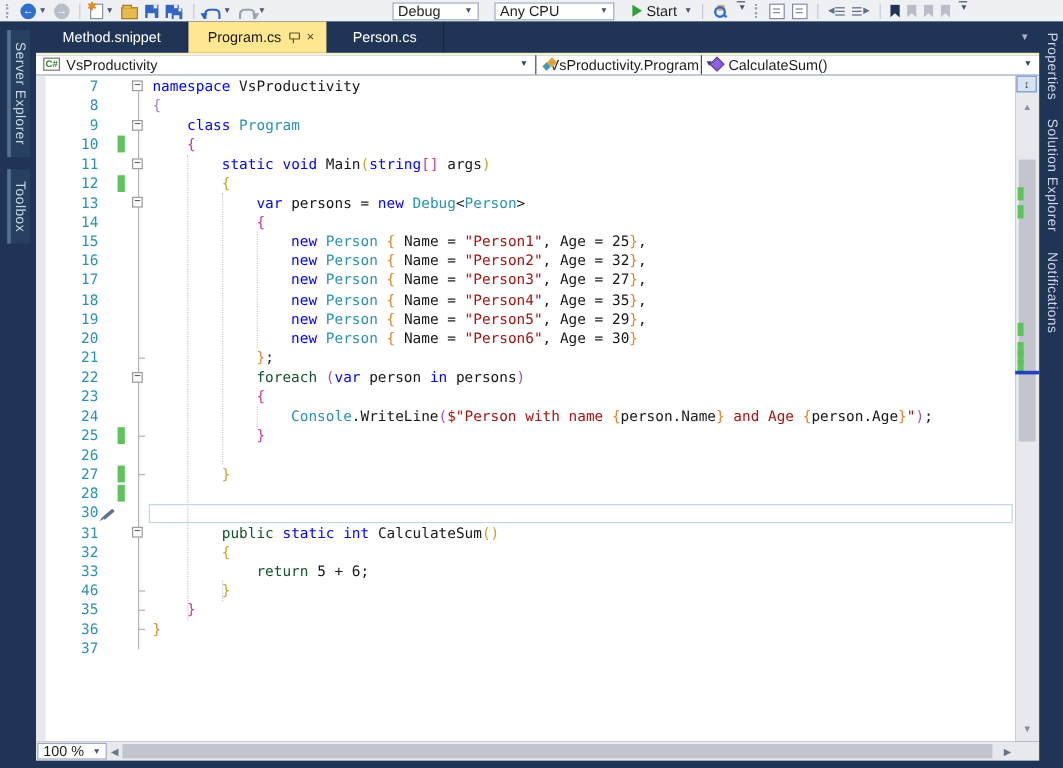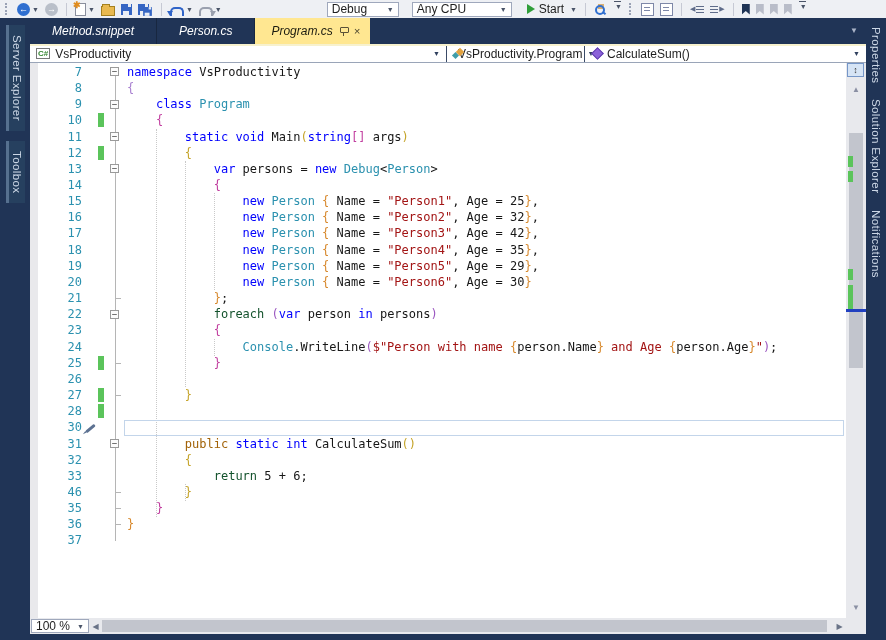--- a/index.html
+++ b/index.html
@@ -51,21 +51,21 @@
   
   .lstrip,.rstrip{position:absolute;top:18px;background:#203456;display:flex;flex-direction:column;align-items:center;}
   .lstrip{left:0;width:30px;height:616px;padding-top:7px;gap:10px;box-sizing:border-box;}
   .rstrip{left:866px;width:20px;height:616px;padding-top:7px;gap:12px;box-sizing:border-box;}
   .vtab{writing-mode:vertical-rl;color:#ccd7e6;font-size:11.5px;letter-spacing:.4px;
         padding:10px 2px;background:#26405f;border-left:3px solid #56708f;cursor:default;}
   .rstrip .vtab{background:transparent;border-left:none;padding:2px 0;}
   
   .group{position:absolute;left:30px;top:18px;width:836px;height:616px;display:flex;flex-direction:column;}
   .tabsrow{height:26px;display:flex;align-items:stretch;background:#203456;}
-  .tab{display:flex;align-items:center;padding:0 22px;color:#fff;border-right:1px solid rgba(0,0,0,.25);cursor:default;font-style:italic;}
+  .tab{display:flex;align-items:center;padding:0 22px;color:#fff;border-right:1px solid rgba(0,0,0,.25);cursor:default;}
   .tab.active{background:#ffe791;color:#1b1b10;padding:0 10px 0 16px;gap:6px;border-right:none;}
   .pin{position:relative;width:9px;height:10px;}
   .pin::before{content:"";position:absolute;left:1px;top:1px;width:7px;height:4px;border:1px solid #5a5137;border-radius:1px;}
   .pin::after{content:"";position:absolute;left:4px;top:6px;width:1px;height:4px;background:#5a5137;}
   .tabclose{font-size:11px;color:#4a452e;line-height:10px;}
   .tablist-dd{margin-left:auto;align-self:center;color:#aab4c8;font-size:8px;padding:0 8px;}
   .accent{height:2px;background:#f7f1cd;}
   .navbar{height:16px;background:#fff;display:flex;align-items:stretch;border-bottom:1px solid #9aa5b8;box-sizing:content-box;}
   .nav-combo{display:flex;align-items:center;gap:5px;padding:0 6px;border-right:1px solid #3a4a66;box-sizing:border-box;}
   .nav-combo .dd{margin-left:auto;color:#30405e;}
@@ -86,21 +86,21 @@
   .row{display:flex;height:16.17px;font-family:"DejaVu Sans Mono",monospace;font-size:12px;line-height:16.17px;}
   .num{width:50px;margin-left:8px;text-align:right;padding-right:6px;color:#2b91af;flex:none;box-sizing:border-box;}
   .chgslot{width:8px;margin-left:10px;flex:none;}
   .chg-on{width:6px;height:14px;margin-top:1px;background:#5bc45b;}
   .fold{width:18px;flex:none;position:relative;}
   .fold-box{position:absolute;left:4px;top:3.5px;width:9px;height:9px;border:1px solid #9a9a9a;background:#fcfcfc;
             font-size:9px;line-height:7px;text-align:center;color:#444;box-sizing:border-box;}
   .tick-mark{position:absolute;left:9px;top:8px;width:6px;height:1px;background:#b5b5b5;}
   .code{white-space:pre;padding-left:3px;}
   .tk-kw{color:#0101fd}.tk-ty{color:#2b91af}.tk-str{color:#a31515}.tk-ctrl{color:#14532d}
-  .tk-gray{color:#a16207}.tk-pl{color:#171717}
+  .tk-gray{color:#14532d}.tk-pl{color:#171717}
   .tk-bl{color:#a87fd0}.tk-bm{color:#c13e9f}.tk-bg{color:#c5a42a}.tk-bo{color:#d7882c}.tk-bp{color:#9a56c0}
   .caretbox{position:absolute;left:94px;height:16.17px;width:720px;border:1px solid #c3d5ea;box-sizing:border-box;z-index:2;}
   .pencil{position:absolute;left:55px;width:11px;height:3px;background:#5d7292;border-radius:1px;
           transform:rotate(-40deg);z-index:2;}
   .pencil::after{content:"";position:absolute;left:-4px;top:0;border-top:1.5px solid transparent;
           border-bottom:1.5px solid transparent;border-right:4px solid #5d7292;}
   
   .vscroll{position:relative;width:20px;background:#e8e9ed;}
   .splitter{position:absolute;left:1px;top:0;width:17px;height:14px;background:#d6e4f5;border:1px solid #7596c8;
             box-sizing:border-box;text-align:center;font-size:9px;line-height:12px;color:#333;}
@@ -235,28 +235,28 @@
     <div class="vtab">Solution Explorer</div>
     <div class="vtab">Notifications</div>
   </div>
 
   <div class="group">
 
     <div class="tabsrow">
       <div class="tab">
           <span>Method.snippet</span>
         </div>
-      <div class="tab">
-          <span>Person.cs</span>
-        </div>
       <div class="tab active">
         <span>Program.cs</span>
         <span class="pin"></span>
         <span class="tabclose">×</span>
       </div>
+      <div class="tab">
+          <span>Person.cs</span>
+        </div>
       <span class="tablist-dd">▼</span>
     </div>
 
     <div class="accent"></div>
 
     <div class="navbar">
       <div class="nav-combo" style="width:417px">
         <span class="csico">C#</span>
         <span>VsProductivity</span>
         <span class="dd">▼</span>
@@ -354,21 +354,21 @@
             <div class="row">
               <div class="num">16</div>
               <div class="chgslot"></div>
               <div class="fold"></div>
               <div class="code"><span class="tk-pl">                </span><span class="tk-kw">new</span><span class="tk-pl"> </span><span class="tk-ty">Person</span><span class="tk-pl"> </span><span class="tk-bo">{</span><span class="tk-pl"> Name = </span><span class="tk-str">"Person2"</span><span class="tk-pl">, Age = 32</span><span class="tk-bo">}</span><span class="tk-pl">,</span></div>
             </div>
             <div class="row">
               <div class="num">17</div>
               <div class="chgslot"></div>
               <div class="fold"></div>
-              <div class="code"><span class="tk-pl">                </span><span class="tk-kw">new</span><span class="tk-pl"> </span><span class="tk-ty">Person</span><span class="tk-pl"> </span><span class="tk-bo">{</span><span class="tk-pl"> Name = </span><span class="tk-str">"Person3"</span><span class="tk-pl">, Age = 42</span><span class="tk-bo">}</span><span class="tk-pl">,</span></div>
+              <div class="code"><span class="tk-pl">                </span><span class="tk-kw">new</span><span class="tk-pl"> </span><span class="tk-ty">Person</span><span class="tk-pl"> </span><span class="tk-bo">{</span><span class="tk-pl"> Name = </span><span class="tk-str">"Person3"</span><span class="tk-pl">, Age = 27</span><span class="tk-bo">}</span><span class="tk-pl">,</span></div>
             </div>
             <div class="row">
               <div class="num">18</div>
               <div class="chgslot"></div>
               <div class="fold"></div>
               <div class="code"><span class="tk-pl">                </span><span class="tk-kw">new</span><span class="tk-pl"> </span><span class="tk-ty">Person</span><span class="tk-pl"> </span><span class="tk-bo">{</span><span class="tk-pl"> Name = </span><span class="tk-str">"Person4"</span><span class="tk-pl">, Age = 35</span><span class="tk-bo">}</span><span class="tk-pl">,</span></div>
             </div>
             <div class="row">
               <div class="num">19</div>
               <div class="chgslot"></div>

